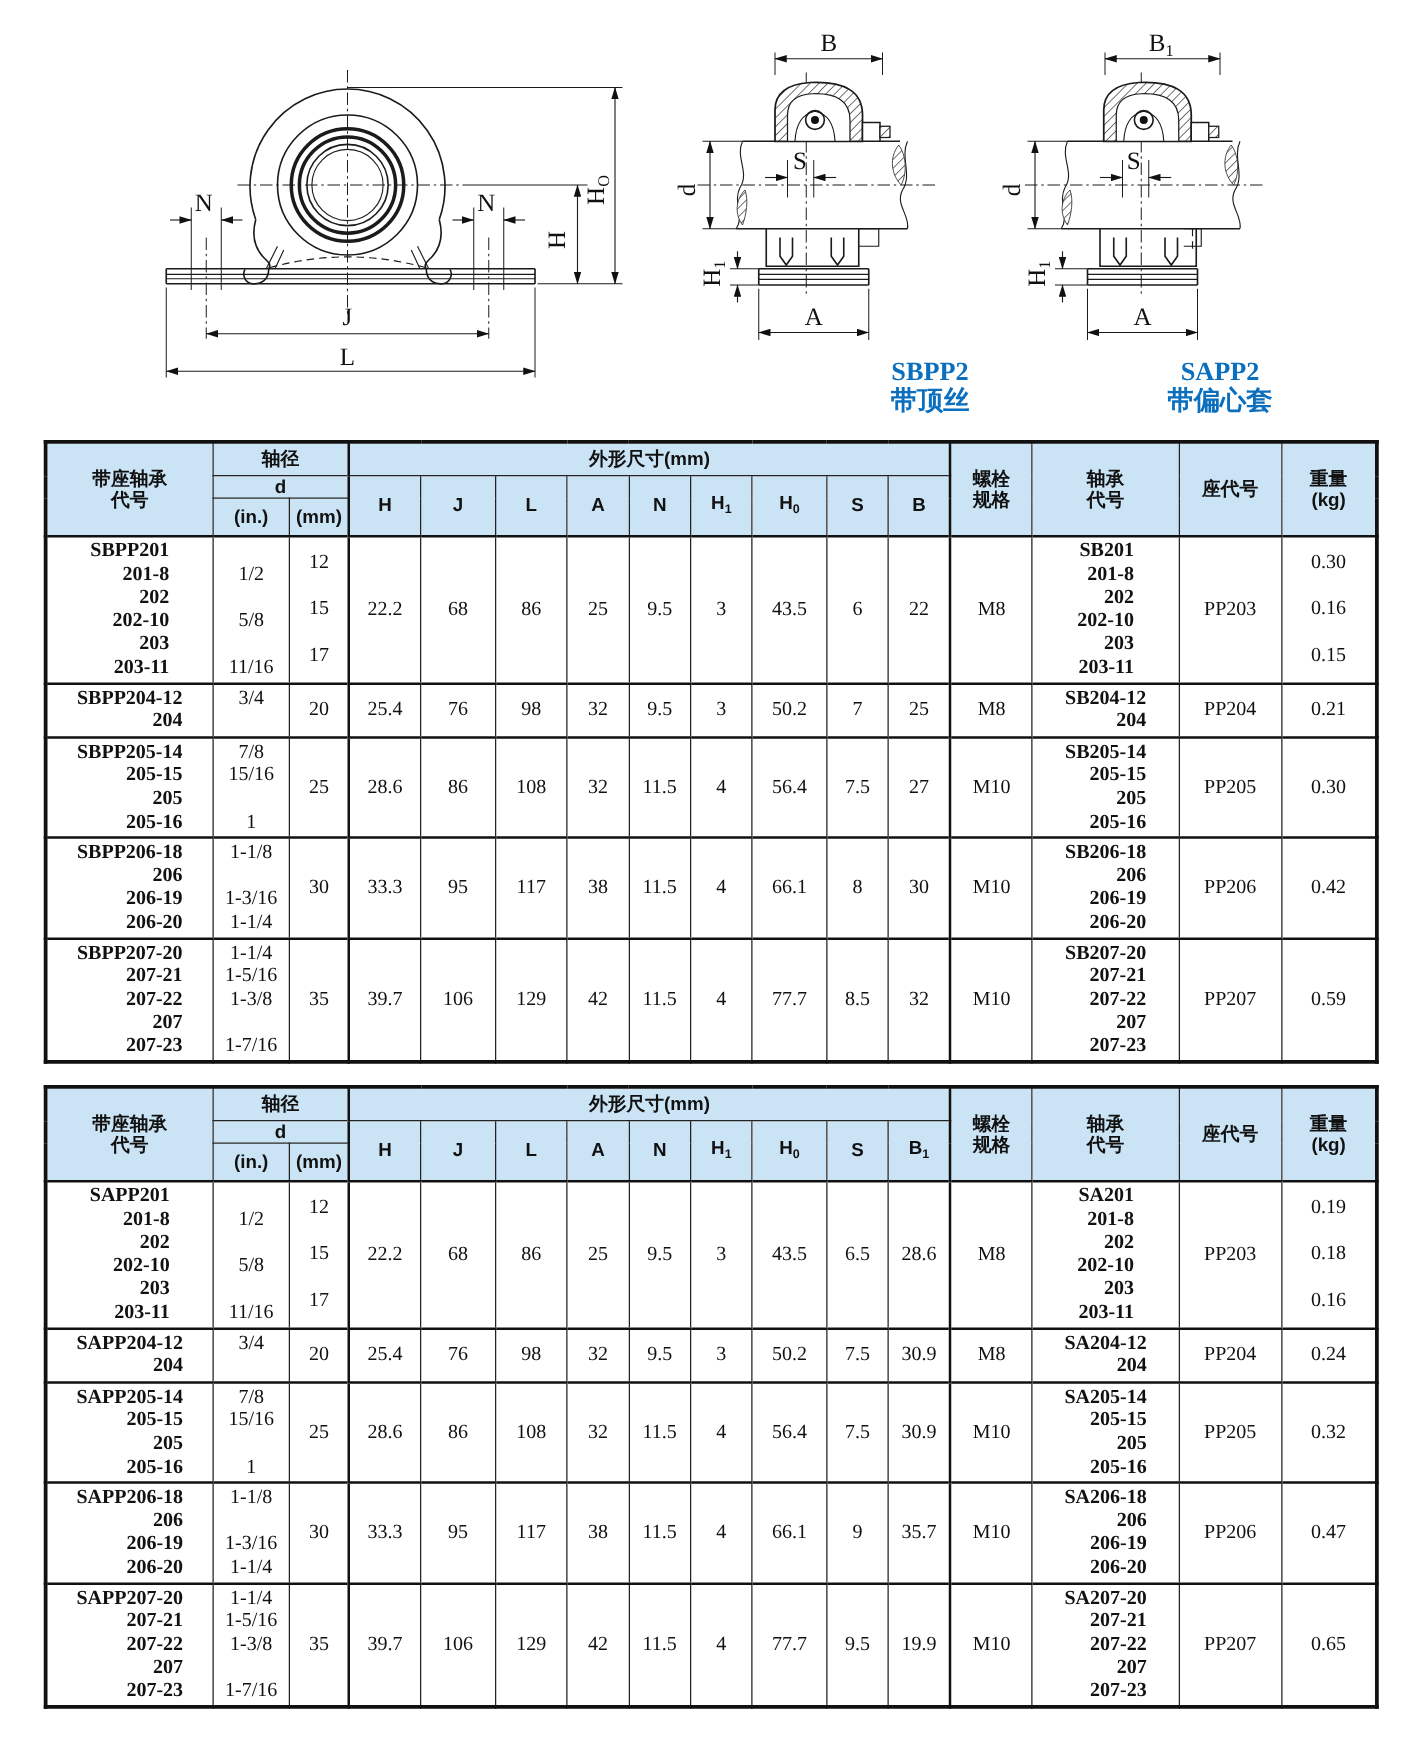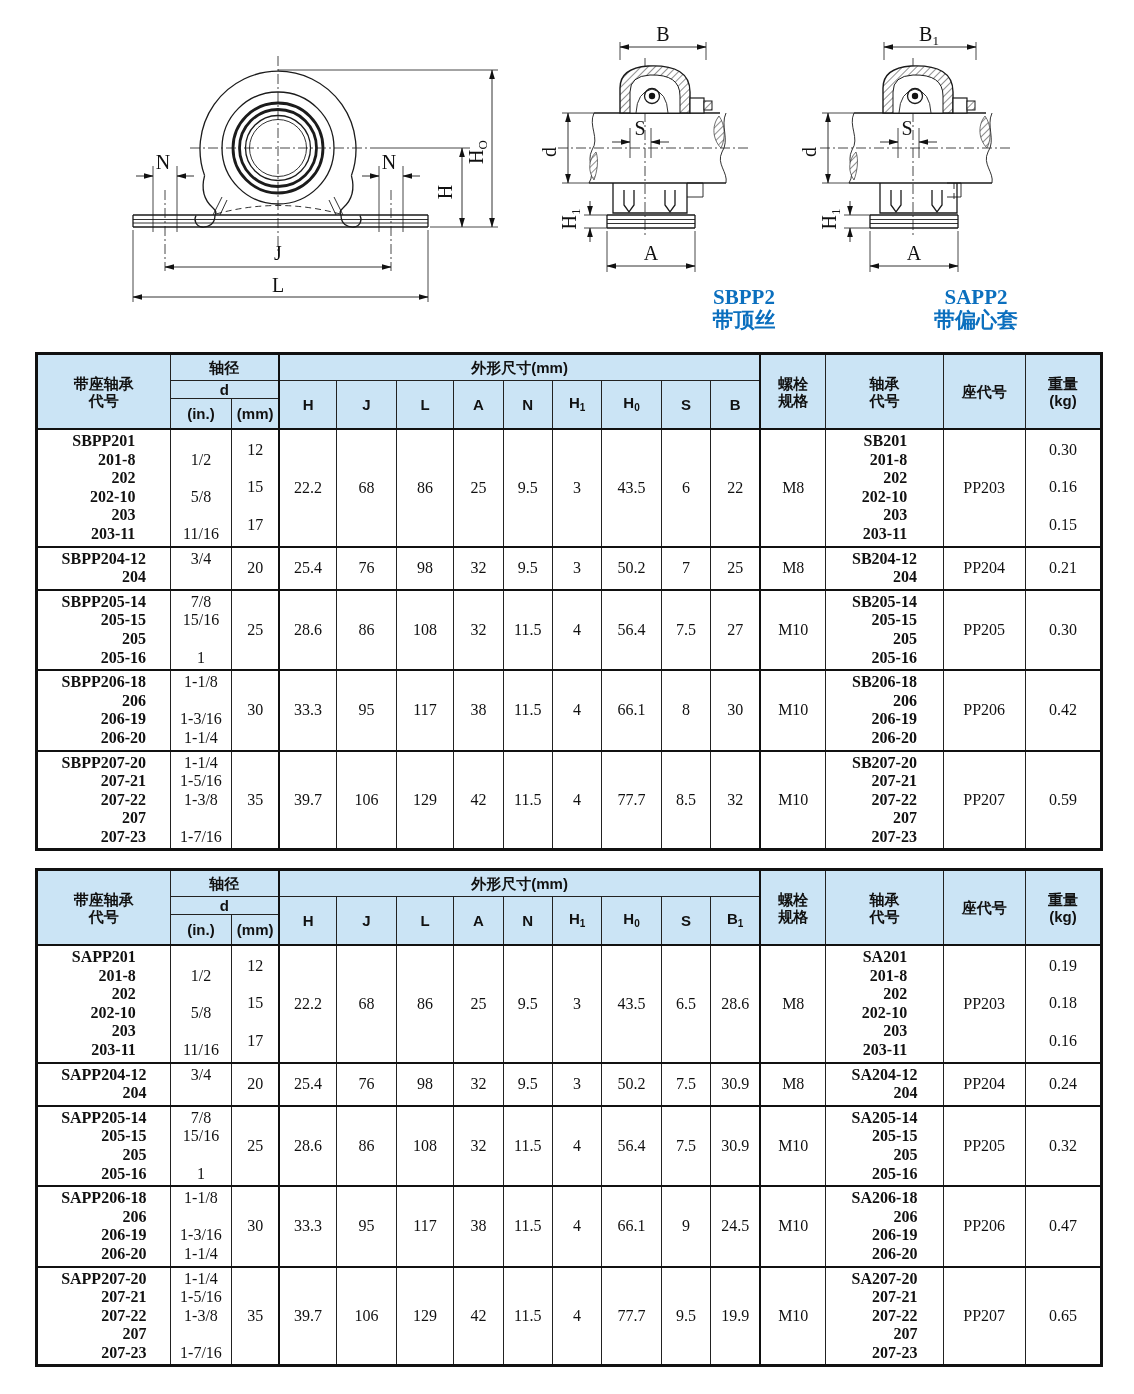--- a/index.html
+++ b/index.html
@@ -558,21 +558,21 @@
         </td>
         <td>30</td>
         <td class="bl num">33.3</td>
         <td class="num">95</td>
         <td class="num">117</td>
         <td class="num">38</td>
         <td class="num">11.5</td>
         <td class="num">4</td>
         <td class="num">66.1</td>
         <td class="num">9</td>
-        <td class="num">24.5</td>
+        <td class="num">35.7</td>
         <td class="bl">M10</td>
         <td class="c-brg"><div class="stk"><div class="m">SA206-18</div><div class="s">206</div><div class="s">206-19</div><div class="s">206-20</div></div></td>
         <td>PP206</td>
         <td>0.47</td>
       </tr>
       <tr>
         <td class="c-code"><div class="stk"><div class="m">SAPP207-20</div><div class="s">207-21</div><div class="s">207-22</div><div class="s">207</div><div class="s">207-23</div></div></td>
         <td class="c-din">
           <div class="dl">1-1/4</div>
           <div class="dl">1-5/16</div>

